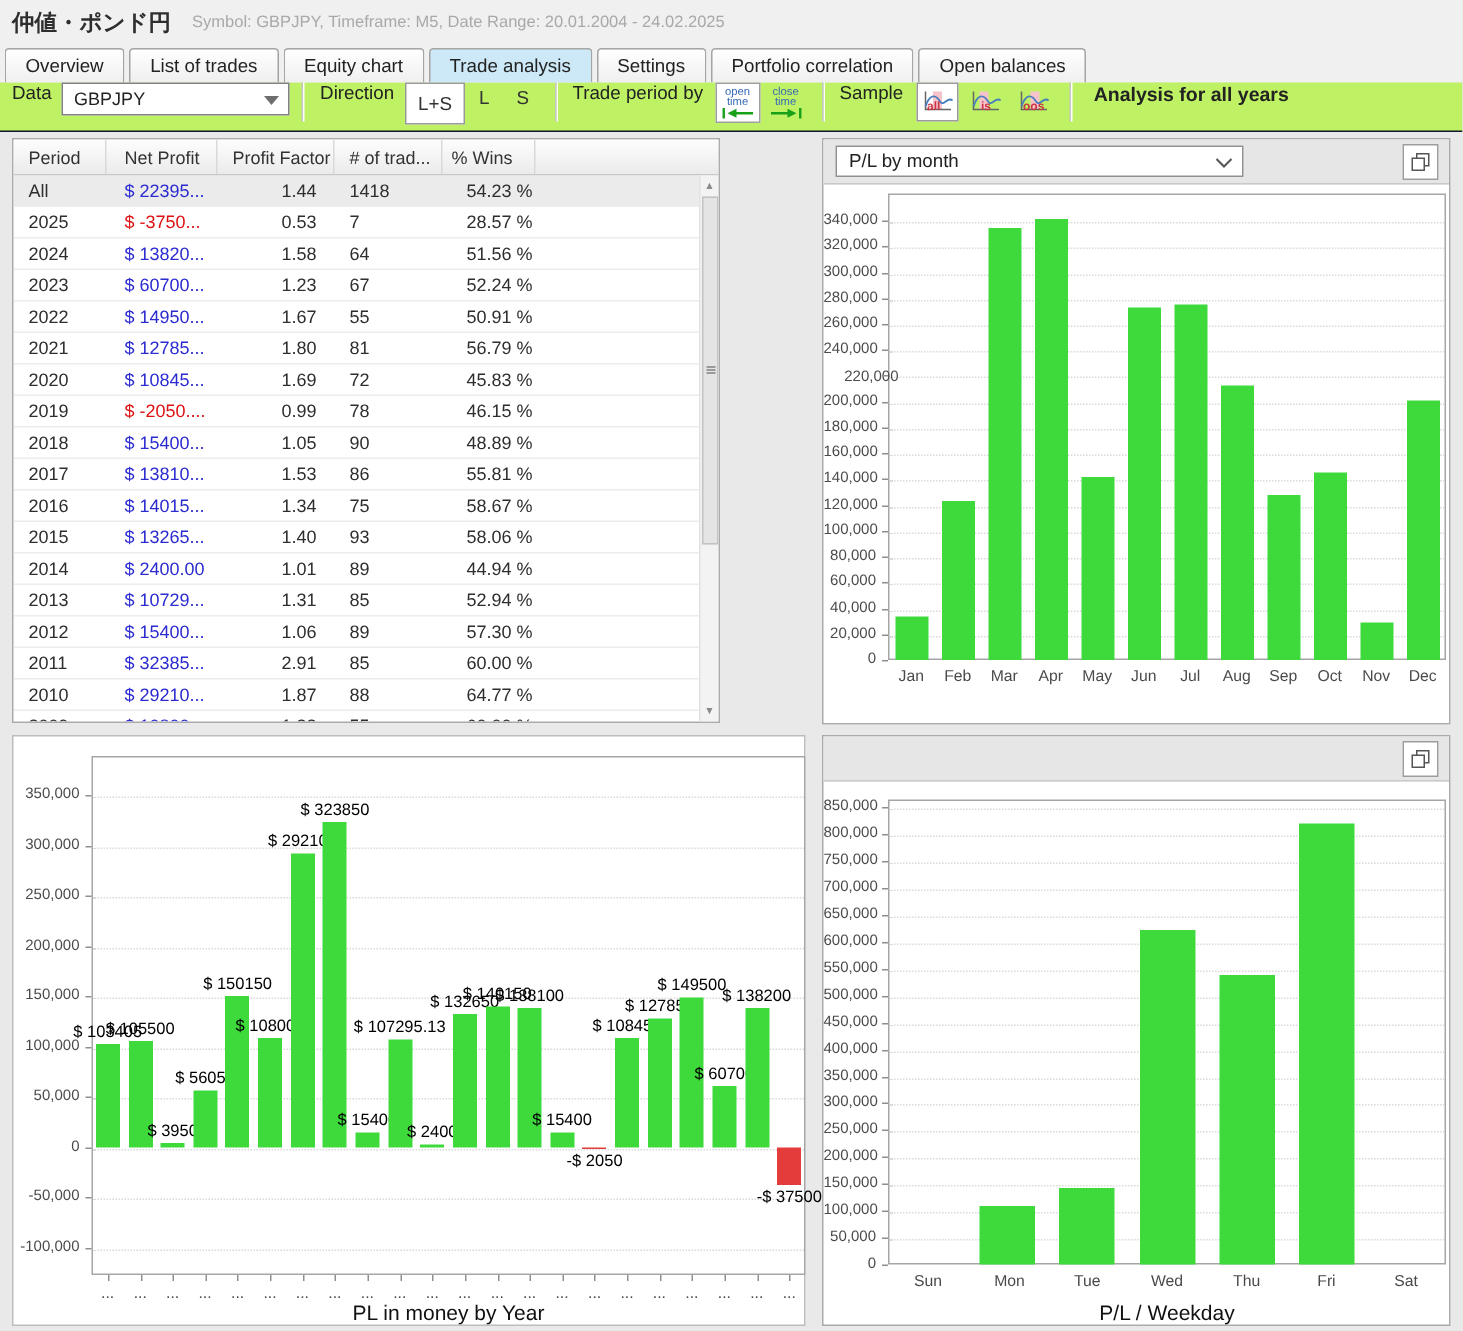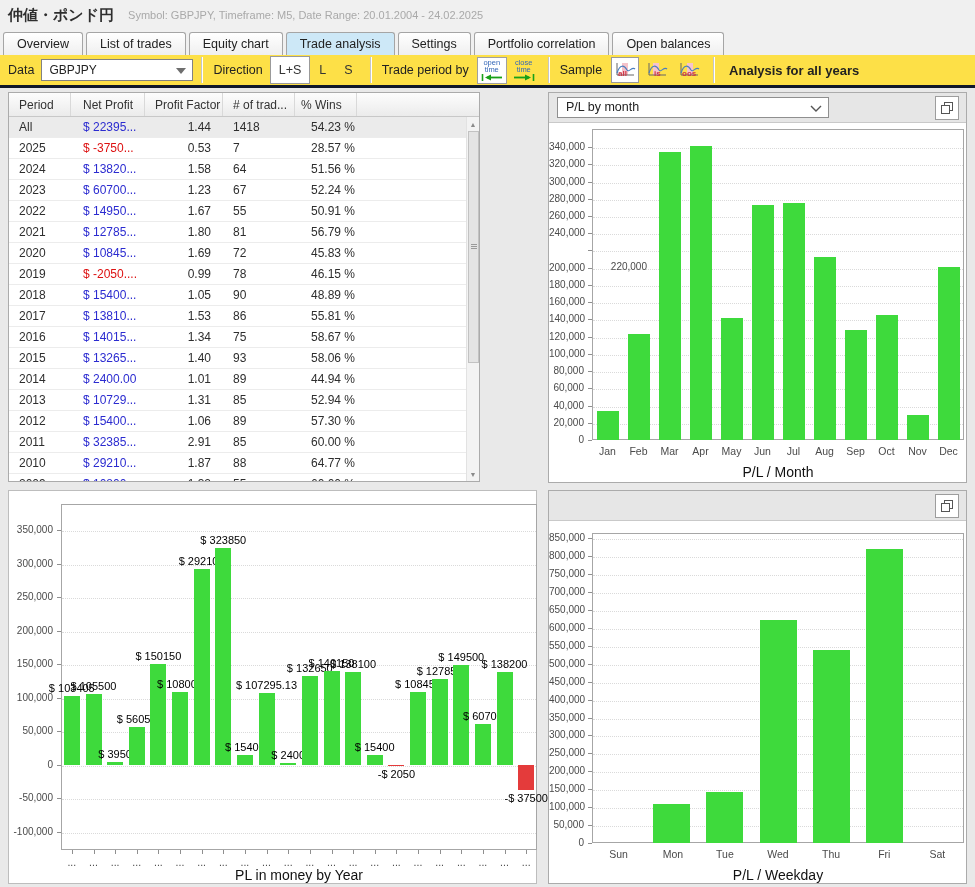--- a/index.html
+++ b/index.html
@@ -11,22 +11,22 @@
   .title    { font-size:15px; font-weight:bold; color:#2e2e2e; }
   .subtitle { font-size:11px; color:#a9a9a9; }
 
   
   .tabbar { height:25px; background:#f0f0f0; display:flex; align-items:flex-end; padding-left:3px; gap:3px; }
   .tab { font-size:12.5px; color:#222; padding:4px 13px 4px; background:linear-gradient(#ffffff,#efefef);
          border:1px solid #a5a5a5; border-bottom:none; border-radius:3px 3px 0 0; cursor:default; }
   .tab.active { background:#cde8f7; }
 
   
-  .toolbar { height:33px; background:#fde047; border-bottom:3px solid #0f172a;
-             display:flex; align-items:center; font-size:12.5px; color:#222; padding:0 6px; }
+  .toolbar { height:33px; background:#bef264; border-bottom:1px solid #0f172a;
+             display:flex; align-items:flex-start; font-size:12.5px; color:#222; padding:0 6px; }
   .tsep { width:0; height:26px; border-left:1px solid #c6c6c6; border-right:1px solid #ffffff; margin:0 8px; }
   .tlabel { margin:0 7px 0 2px; }
   .dd { position:relative; width:152px; height:22px; background:#fff; border:1px solid #828282;
         font-size:12px; padding:3px 18px 0 7px; }
   .dd .arr { position:absolute; right:6px; top:8px; width:0; height:0;
              border-left:5px solid transparent; border-right:5px solid transparent; border-top:6px solid #6e6e6e; }
   .flatbtn { padding:3px 9px; color:#333; }
   .flatbtn.pressed { background:#fff; border:1px solid #9a9a9a; padding:6px 8px; }
   .timebtn { width:30px; height:27px; display:flex; flex-direction:column; align-items:center;
              justify-content:center; margin:0 1px; }
@@ -394,21 +394,21 @@
         <div class="ytick" style="left: 0px; width: 35px; top: 207.62px;">120,000</div>
         <div class="ydash" style="left: 39px; top: 213.62px;"></div>
         <div class="ytick" style="left: 0px; width: 35px; top: 190.391px;">140,000</div>
         <div class="ydash" style="left: 39px; top: 196.391px;"></div>
         <div class="ytick" style="left: 0px; width: 35px; top: 173.161px;">160,000</div>
         <div class="ydash" style="left: 39px; top: 179.161px;"></div>
         <div class="ytick" style="left: 0px; width: 35px; top: 155.931px;">180,000</div>
         <div class="ydash" style="left: 39px; top: 161.931px;"></div>
         <div class="ytick" style="left: 0px; width: 35px; top: 138.701px;">200,000</div>
         <div class="ydash" style="left: 39px; top: 144.701px;"></div>
-        <div class="ytick" style="left: 0px; width: 50px; top: 138px; margin-left: 48px;">220,000</div>
+        <div class="ytick" style="left: 0px; width: 50px; top: 123px;">220,000</div>
         <div class="ydash" style="left: 39px; top: 127.471px;"></div>
         <div class="ytick" style="left: 0px; width: 35px; top: 104.241px;">240,000</div>
         <div class="ydash" style="left: 39px; top: 110.241px;"></div>
         <div class="ytick" style="left: 0px; width: 35px; top: 87.0111px;">260,000</div>
         <div class="ydash" style="left: 39px; top: 93.0111px;"></div>
         <div class="ytick" style="left: 0px; width: 35px; top: 69.7812px;">280,000</div>
         <div class="ydash" style="left: 39px; top: 75.7812px;"></div>
         <div class="ytick" style="left: 0px; width: 35px; top: 52.5512px;">300,000</div>
         <div class="ydash" style="left: 39px; top: 58.5512px;"></div>
         <div class="ytick" style="left: 0px; width: 35px; top: 35.3213px;">320,000</div>
@@ -432,21 +432,20 @@
         <div class="bar" style="left: 264.5px; top: 134.4px; width: 22px; height: 182.6px; background: rgb(62, 218, 60); z-index: 17;"></div>
         <div class="xlab" style="left: 275.5px; top: 322px;">Aug</div>
         <div class="bar" style="left: 295.5px; top: 206.7px; width: 22px; height: 110.3px; background: rgb(62, 218, 60); z-index: 19;"></div>
         <div class="xlab" style="left: 306.5px; top: 322px;">Sep</div>
         <div class="bar" style="left: 326.5px; top: 192.1px; width: 22px; height: 124.9px; background: rgb(62, 218, 60); z-index: 21;"></div>
         <div class="xlab" style="left: 337.5px; top: 322px;">Oct</div>
         <div class="bar" style="left: 357.5px; top: 292px; width: 22px; height: 25px; background: rgb(62, 218, 60); z-index: 23;"></div>
         <div class="xlab" style="left: 368.5px; top: 322px;">Nov</div>
         <div class="bar" style="left: 388.5px; top: 143.8px; width: 22px; height: 173.2px; background: rgb(62, 218, 60); z-index: 25;"></div>
         <div class="xlab" style="left: 399.5px; top: 322px;">Dec</div>
-        <div class="axis-title" style="left: 43px; width: 372px; top: 341px;">P/L / Month</div>
       </div>
   </div>
 
   <div class="panel" id="year-panel">
     <div class="chart">
         <div class="plot" style="left: 52px; top: 13px; width: 476px; height: 346px; z-index: 0;">
           <div class="grid" style="top: 327.895px;"></div>
           <div class="grid" style="top: 294.368px;"></div>
           <div class="grid" style="top: 260.841px;"></div>
           <div class="grid" style="top: 227.314px;"></div>

